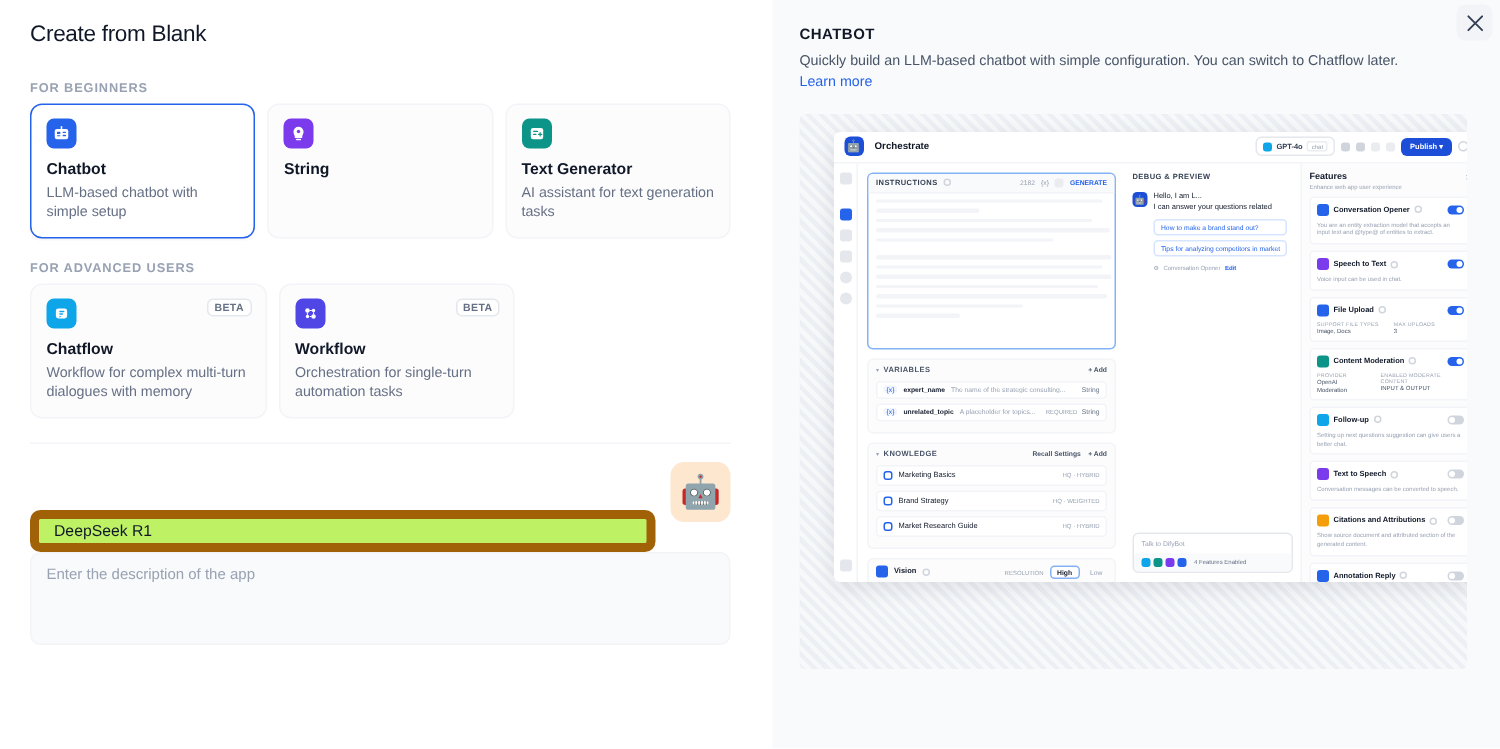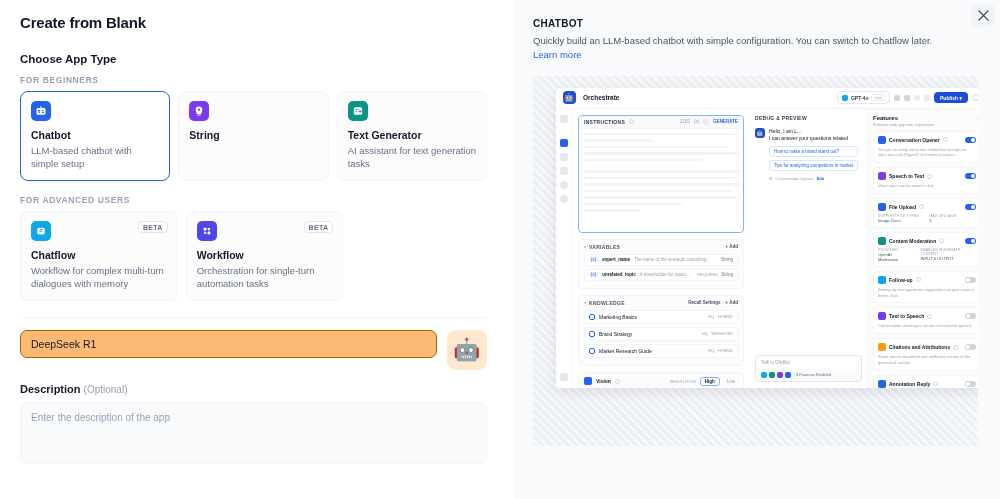--- a/index.html
+++ b/index.html
@@ -12,21 +12,21 @@
   .app { display: flex; width: 1000px; height: 499px; }
 
   
   .left {
     width: 515px; height: 499px;
     background: #fff;
     padding: 14px 28px 0 20px;
     position: relative;
   }
   .page-title {
-    font-size: 15px; font-weight: bold; color: #101828;
+    font-size: 15px; font-weight: normal; color: #101828;
     letter-spacing: -0.2px; margin-bottom: 22px;
   }
   .section-label {
     font-size: 11.5px; font-weight: bold; color: #101828;
     margin-bottom: 10px;
   }
   .group-label {
     font-size: 8.5px; font-weight: 600; color: #98a2b3;
     letter-spacing: 0.6px; margin-bottom: 6px; text-transform: uppercase;
   }
@@ -59,24 +59,25 @@
   .cards.advanced { gap: 8px; }
   .spacer-adv { flex: 1 1 0; }
 
   .divider { height: 1px; background: #f2f4f7; margin: 16px 0 12px 0; }
 
   .field-label { font-size: 11px; font-weight: bold; color: #101828; margin-bottom: 7px; }
   .field-label .opt { font-weight: normal; color: #98a2b3; font-size: 10px; }
 
   .name-row { display: flex; align-items: flex-start; gap: 10px; }
   .name-input {
-    flex: 1; height: 28px; background: #fdba74;
-    border: 1px solid #a16207; border-radius: 7px;
+    flex: 1; height: 28px; background: #bef264;
+    border: 6px solid #a16207; border-radius: 7px;
     font-size: 10.5px; color: #101828; padding: 0 10px;
     font-family: "Liberation Sans", sans-serif;
+    margin-top: 32px;
   }
   .app-icon {
     width: 40px; height: 40px; border-radius: 9px;
     background: #fde7cf; display: flex; align-items: center;
     justify-content: center; font-size: 22px; line-height: 1;
     flex: 0 0 40px;
   }
 
   .desc-box {
     width: 100%; height: 62px; background: #f9fafb;
@@ -253,21 +254,20 @@
   .kv-v { font-size:4px;color:#475467; }
 </style>
 </head>
 <body>
 
 <div class="app">
 
   <div class="left">
     <div class="page-title">Create from Blank</div>
 
-    <div class="section-label">Choose App Type</div>
     <div class="group-label">FOR BEGINNERS</div>
 
     <div class="cards" id="beginner-cards">
         <div class="card selected">
           <div class="card-ico" style="background:#2563eb">
             <svg width="12" height="12" viewBox="0 0 16 16">
               <rect x="2" y="4" width="12" height="9" rx="2" fill="#fff"></rect>
               <rect x="4" y="6.5" width="3" height="2" rx="0.5" fill="#2563eb"></rect>
               <rect x="9" y="6.5" width="3" height="1" rx="0.5" fill="#2563eb"></rect>
               <rect x="9" y="9" width="3" height="1.5" rx="0.5" fill="#2563eb"></rect>
@@ -335,24 +335,20 @@
 
     <div class="divider"></div>
 
     <div class="name-row">
       <input class="name-input" value="DeepSeek R1" style="">
       <div class="app-icon">
         <span>🤖</span>
       </div>
     </div>
 
-    <div class="field-label" style="margin-top:13px;">
-      <span>Description</span>
-      <span class="opt">(Optional)</span>
-    </div>
     <textarea class="desc-box" placeholder="Enter the description of the app" style=""></textarea>
 
     
   </div>
 
   <div class="right">
     <div class="close-btn">
       <svg width="11" height="11" viewBox="0 0 12 12">
           <path d="M1 1L11 11M11 1L1 11" stroke="#344054" stroke-width="1.4" stroke-linecap="round"></path>
         </svg>

